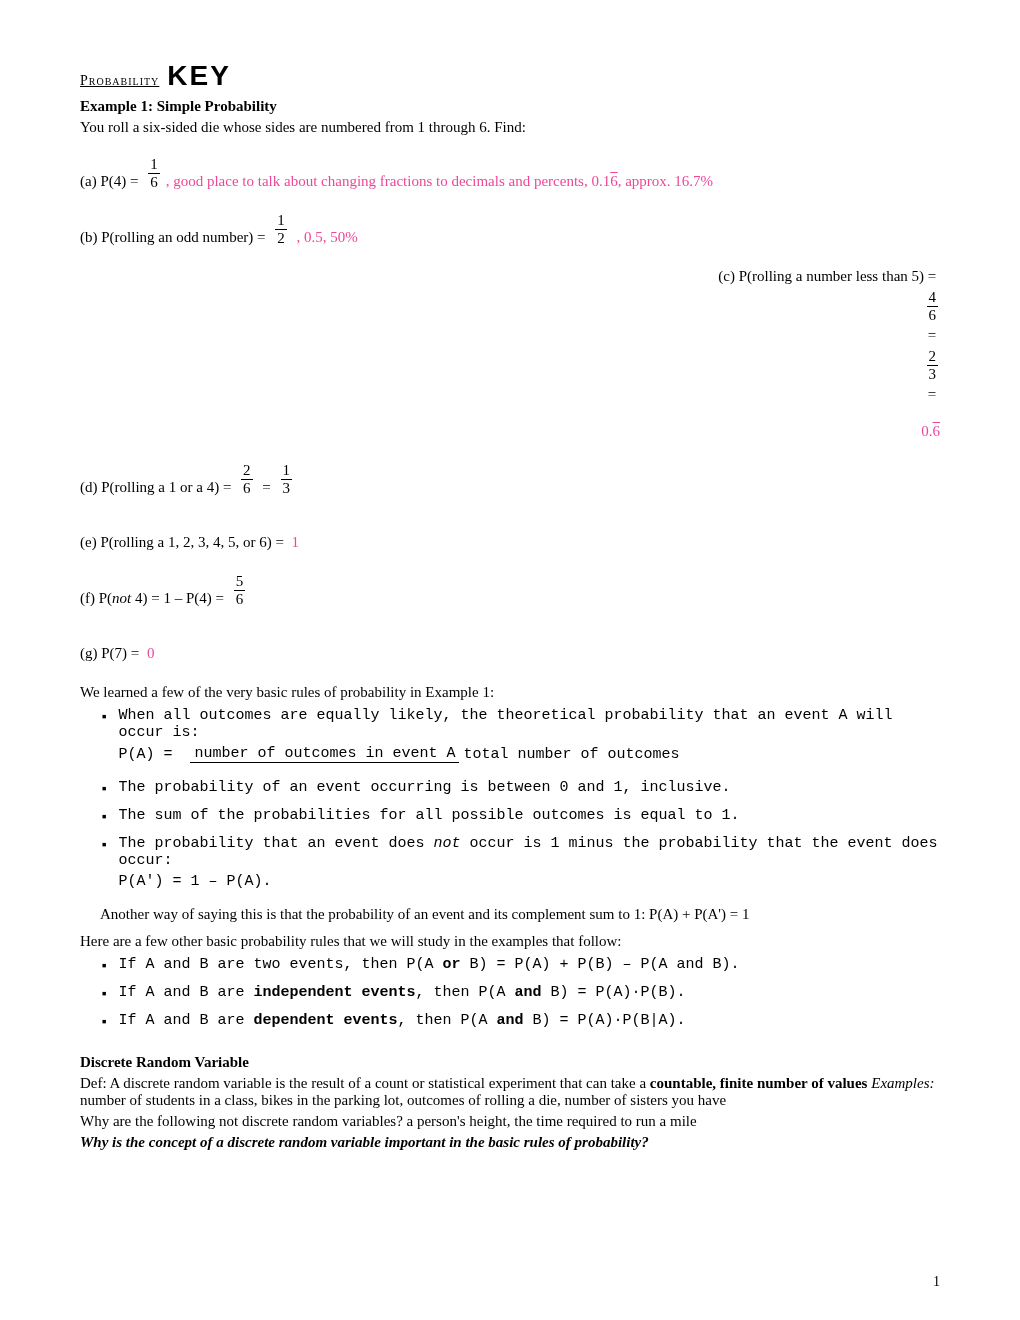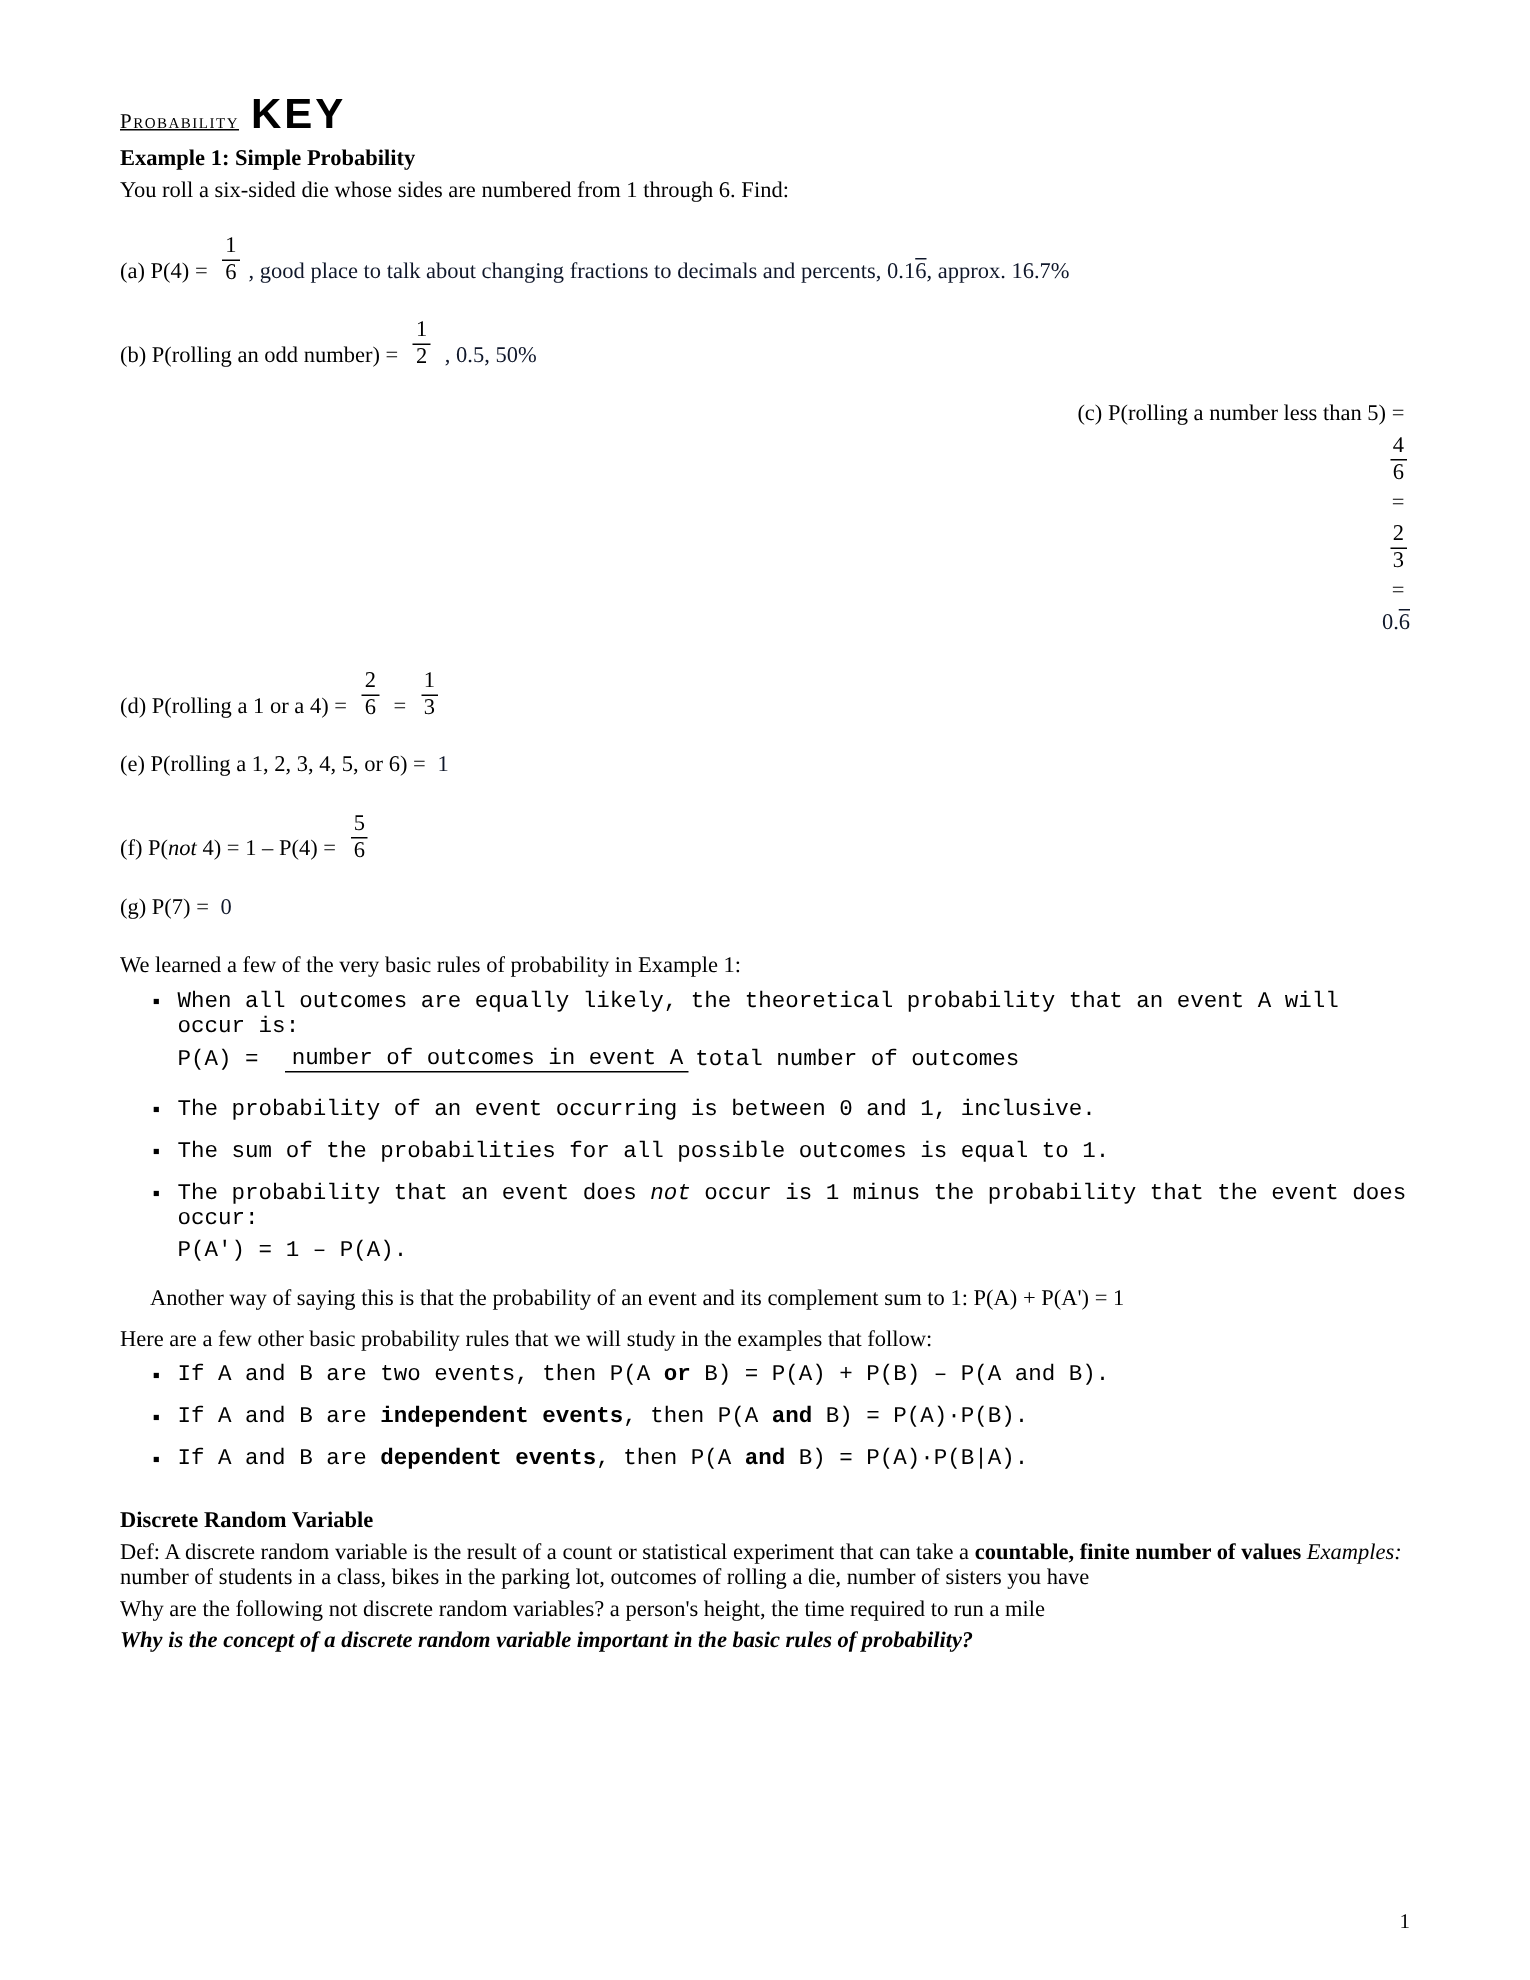--- a/index.html
+++ b/index.html
@@ -40,21 +40,22 @@
       margin-bottom: 20px;
     }
     .part {
       margin-bottom: 18px;
       display: flex;
       align-items: flex-end;
       gap: 4px;
       flex-wrap: wrap;
     }
     .red {
-      color: #0f172a;
+      color: #ec4899;
+      margin-top: 16px;
     }
     .fraction {
       display: inline-flex;
       flex-direction: column;
       align-items: center;
       vertical-align: middle;
       margin: 0 2px;
       line-height: 1.1;
     }
     .fraction .num {

